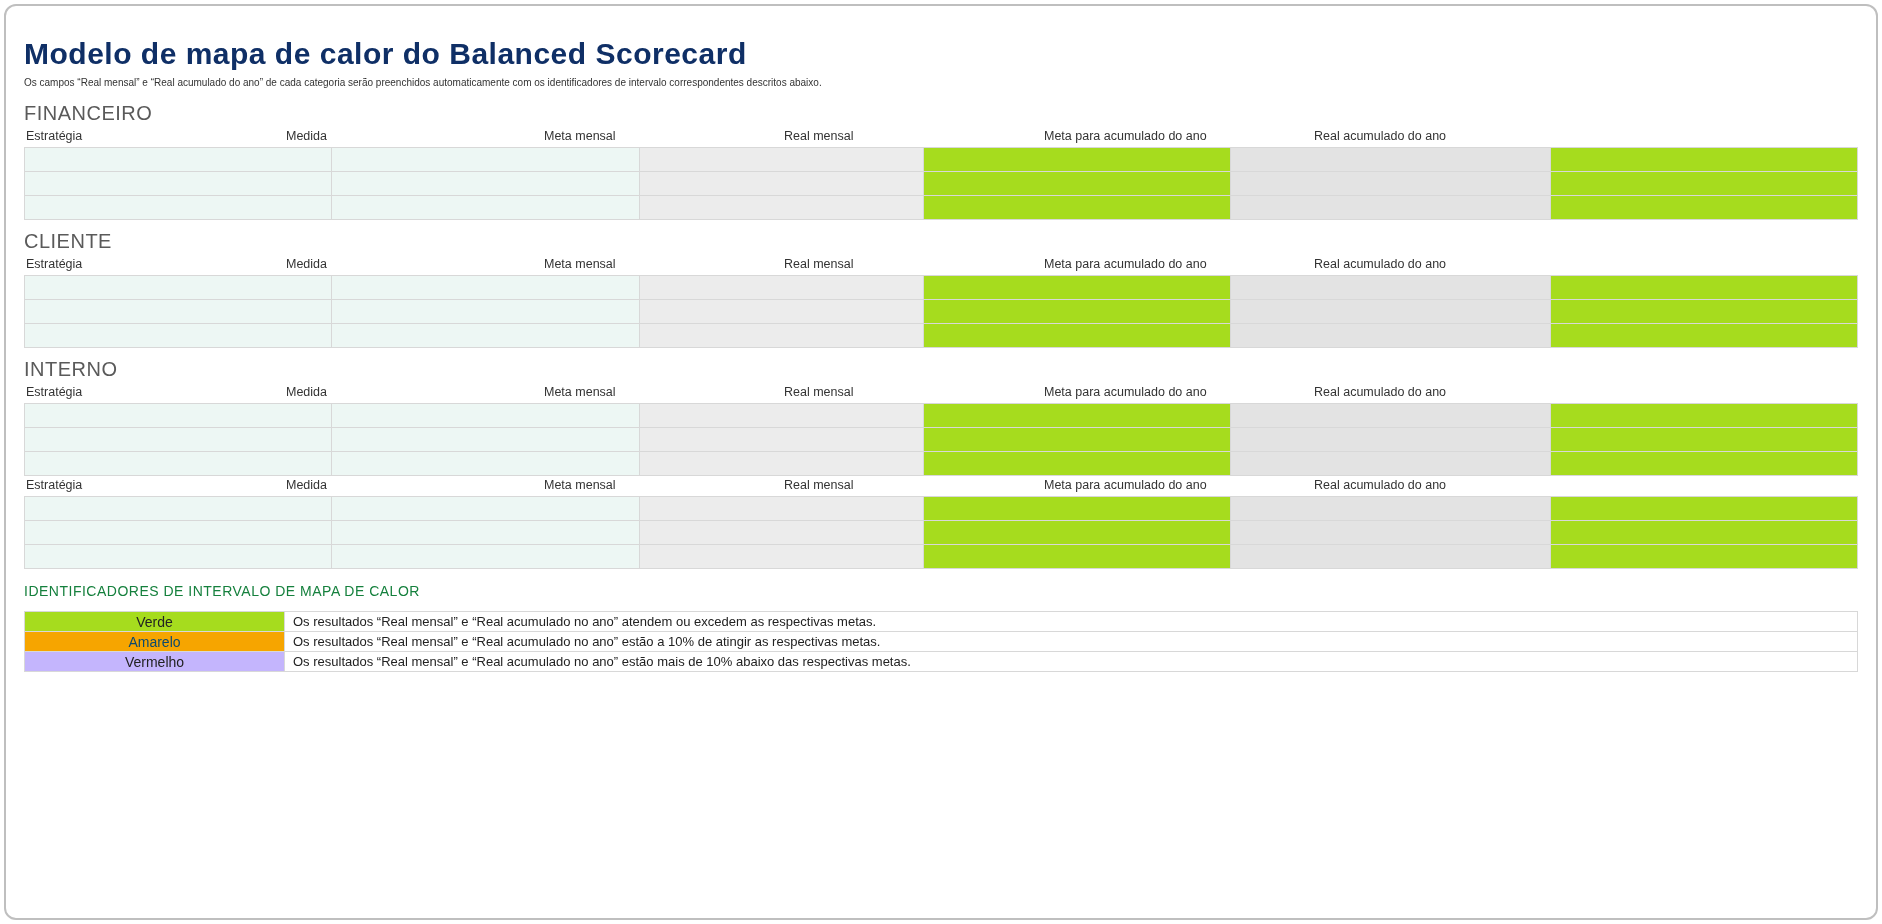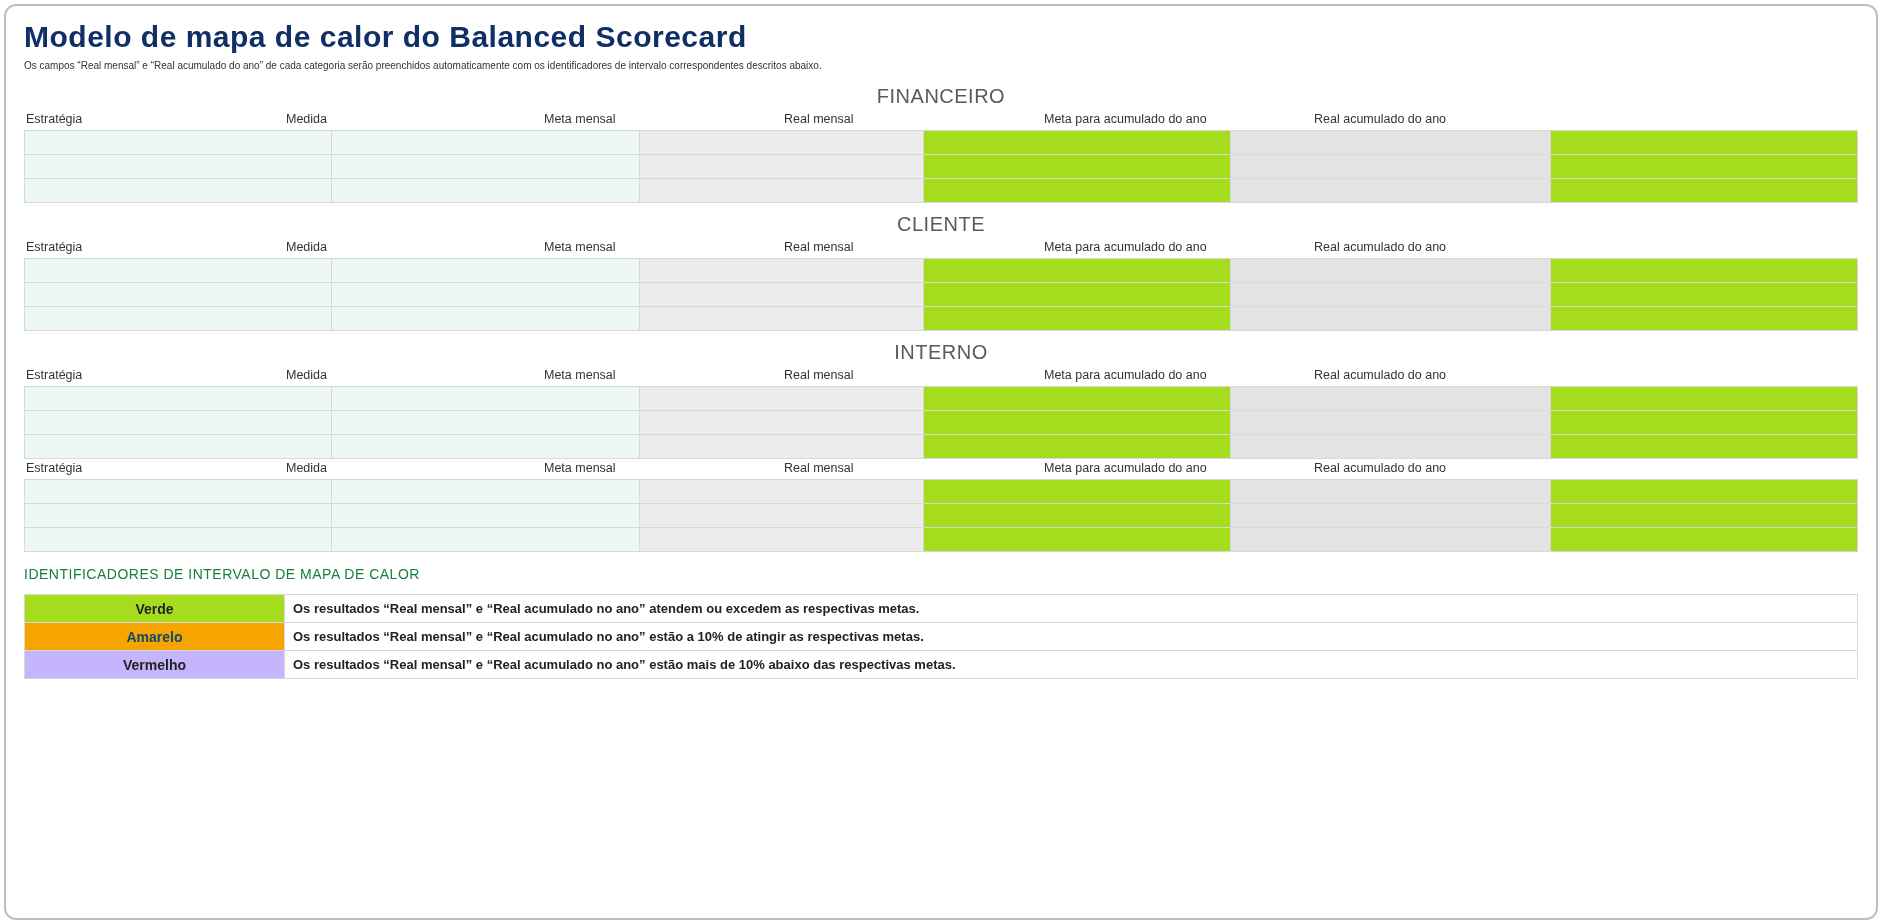--- a/index.html
+++ b/index.html
@@ -6,42 +6,41 @@
   body {
     margin: 0;
     padding: 4px;
     background: #fff;
     font-family: "Century Gothic", "Segoe UI", Arial, sans-serif;
     color: #222;
   }
   .frame {
     border: 2px solid #bfbfbf;
     border-radius: 12px;
-    padding: 14px 18px 14px 18px;
+    padding: 31px 18px 14px 18px;
     width: 1874px;
     height: 916px;
   }
   .title {
     color: #0f2f66;
     font-weight: 700;
     font-size: 30px;
     margin: 0 0 6px 0;
     letter-spacing: 0.5px;
   }
   .subtitle {
     font-size: 10px;
     color: #333;
     margin-bottom: 14px;
   }
   .section-label {
     font-size: 20px;
     color: #5a5a5a;
     letter-spacing: 0.5px;
     margin: 10px 0 2px 0;
-    text-align: center;
   }
   .col-headers {
     display: grid;
     grid-template-columns: 260px 260px 240px 260px 270px 260px;
     font-size: 12.5px;
     color: #333;
     padding: 2px 0 4px 0;
   }
   .col-headers div { padding-left: 2px; }
   .col-headers .center { text-align: left; padding-left: 0; }
@@ -71,23 +70,22 @@
   }
   .legend-table {
     border: 1px solid #cfcfcf;
     border-collapse: collapse;
     width: 100%;
     table-layout: fixed;
     font-size: 13px;
   }
   .legend-table td {
     border: 1px solid #d8d8d8;
-    height: 28px;
+    height: 20px;
     padding: 0 8px;
-    font-weight: bold;
   }
   .lg-color { width: 260px; text-align: center; font-size: 14px; }
   .lg-desc  { padding-left: 10px; }
   .lg-green  { background: #a6dc1e; color: #222; }
   .lg-yellow { background: #f6a500; color: #0c4a6e; }
   .lg-red    { background: #c4b5fd; color: #222; }
 </style>
 </head>
 <body>
 

